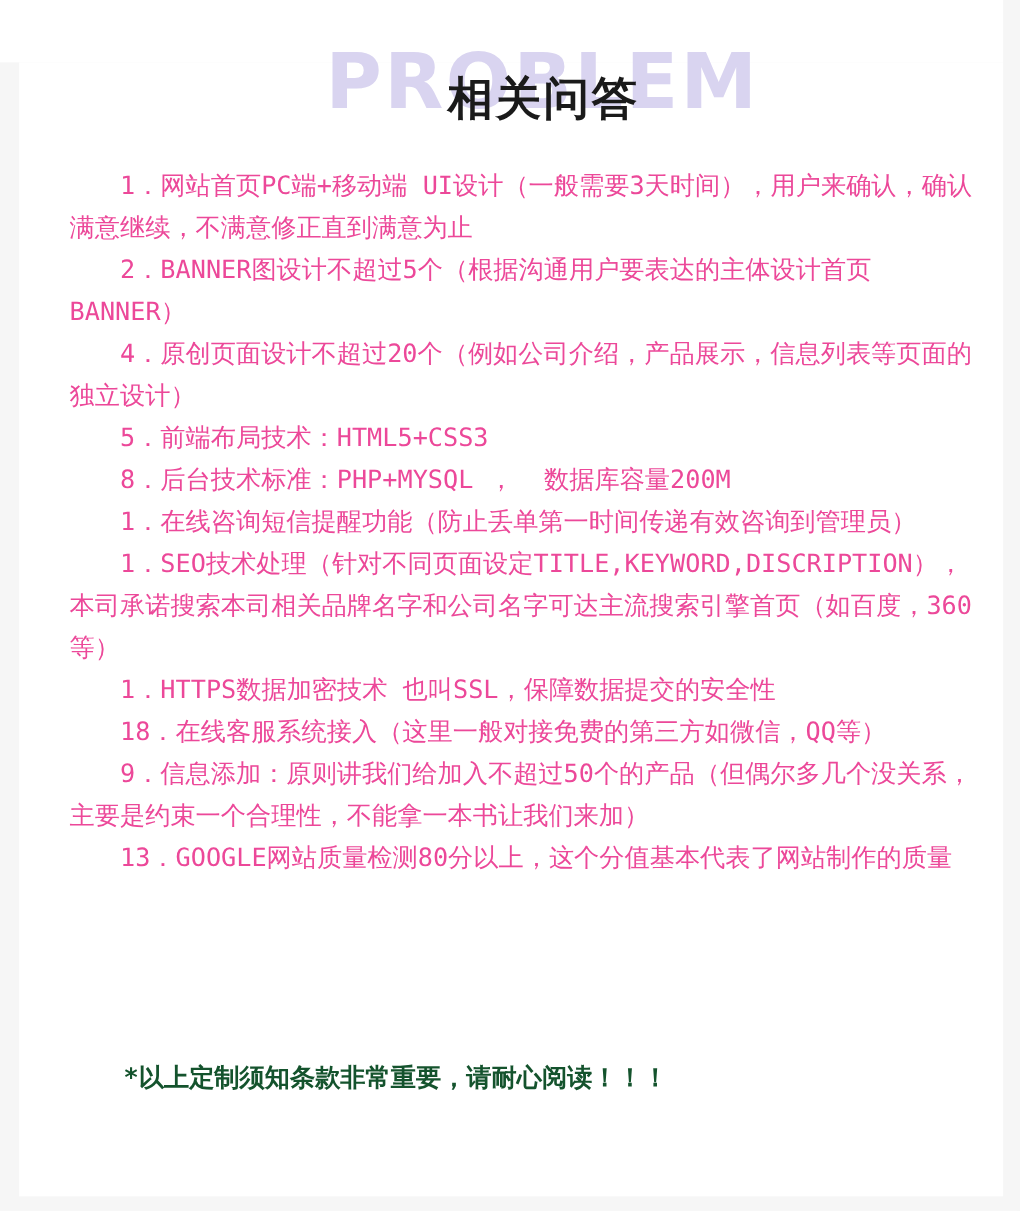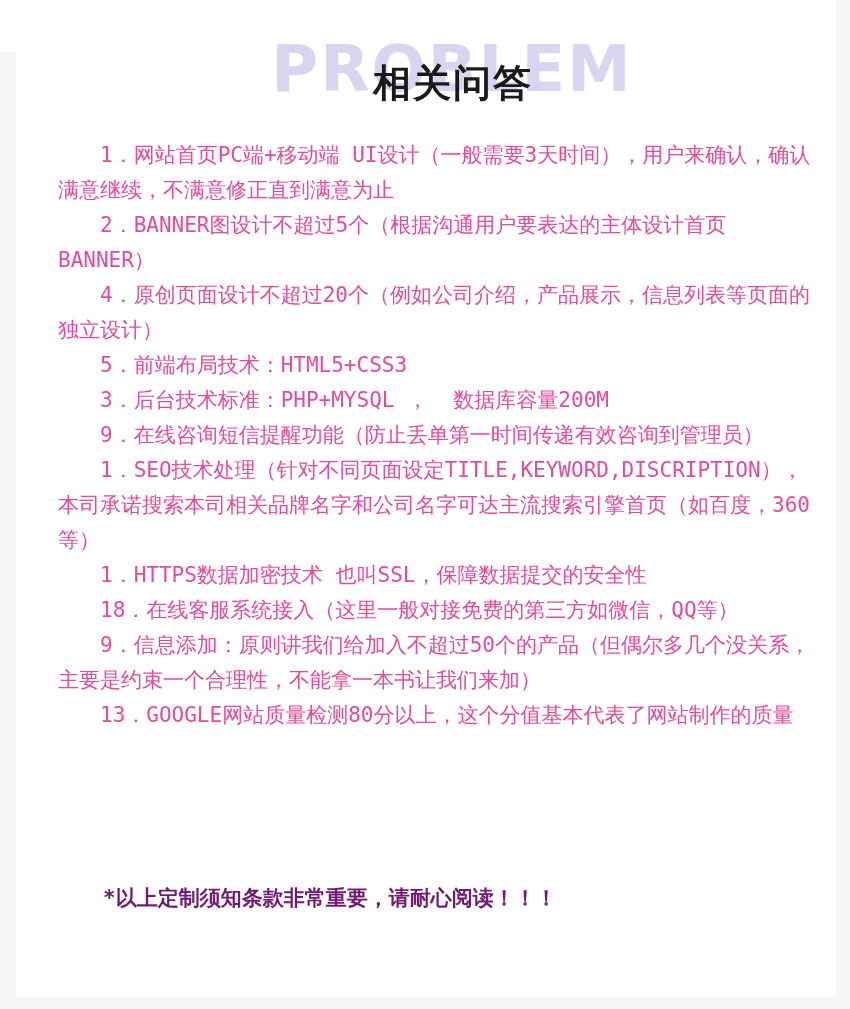--- a/index.html
+++ b/index.html
@@ -103,23 +103,23 @@
   <div class="hero">
     <span class="watermark" style="color: rgb(217, 212, 240);">PROBLEM</span>
     <h1 class="title">相关问答</h1>
   </div>
 
   <div class="faq">
       <p class="faq-item">1．网站首页PC端+移动端 UI设计（一般需要3天时间），用户来确认，确认满意继续，不满意修正直到满意为止</p>
       <p class="faq-item">2．BANNER图设计不超过5个（根据沟通用户要表达的主体设计首页BANNER）</p>
       <p class="faq-item">4．原创页面设计不超过20个（例如公司介绍，产品展示，信息列表等页面的独立设计）</p>
       <p class="faq-item">5．前端布局技术：HTML5+CSS3</p>
-      <p class="faq-item">3．后台技术标准：PHP+MYSQL ，  数据库容量200M</p>
-      <p class="faq-item">9．在线咨询短信提醒功能（防止丢单第一时间传递有效咨询到管理员）</p>
+      <p class="faq-item">8．后台技术标准：PHP+MYSQL ，  数据库容量200M</p>
+      <p class="faq-item">1．在线咨询短信提醒功能（防止丢单第一时间传递有效咨询到管理员）</p>
       <p class="faq-item">1．SEO技术处理（针对不同页面设定TITLE,KEYWORD,DISCRIPTION），本司承诺搜索本司相关品牌名字和公司名字可达主流搜索引擎首页（如百度，360等）</p>
       <p class="faq-item">1．HTTPS数据加密技术 也叫SSL，保障数据提交的安全性</p>
       <p class="faq-item">18．在线客服系统接入（这里一般对接免费的第三方如微信，QQ等）</p>
       <p class="faq-item">9．信息添加：原则讲我们给加入不超过50个的产品（但偶尔多几个没关系，主要是约束一个合理性，不能拿一本书让我们来加）</p>
       <p class="faq-item">13．GOOGLE网站质量检测80分以上，这个分值基本代表了网站制作的质量</p>
     </div>
 
-  <p class="note" style="color: #701a75;">*以上定制须知条款非常重要，请耐心阅读！！！</p>
+  <p class="note" style="color: #14532d;">*以上定制须知条款非常重要，请耐心阅读！！！</p>
 </section>
 
 </body></html>

